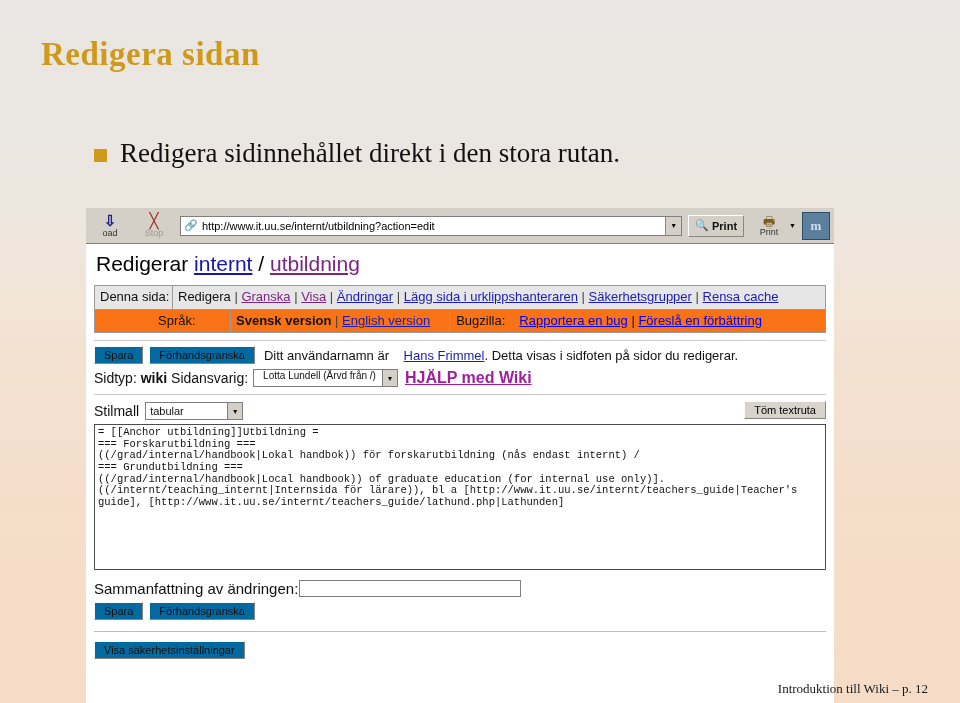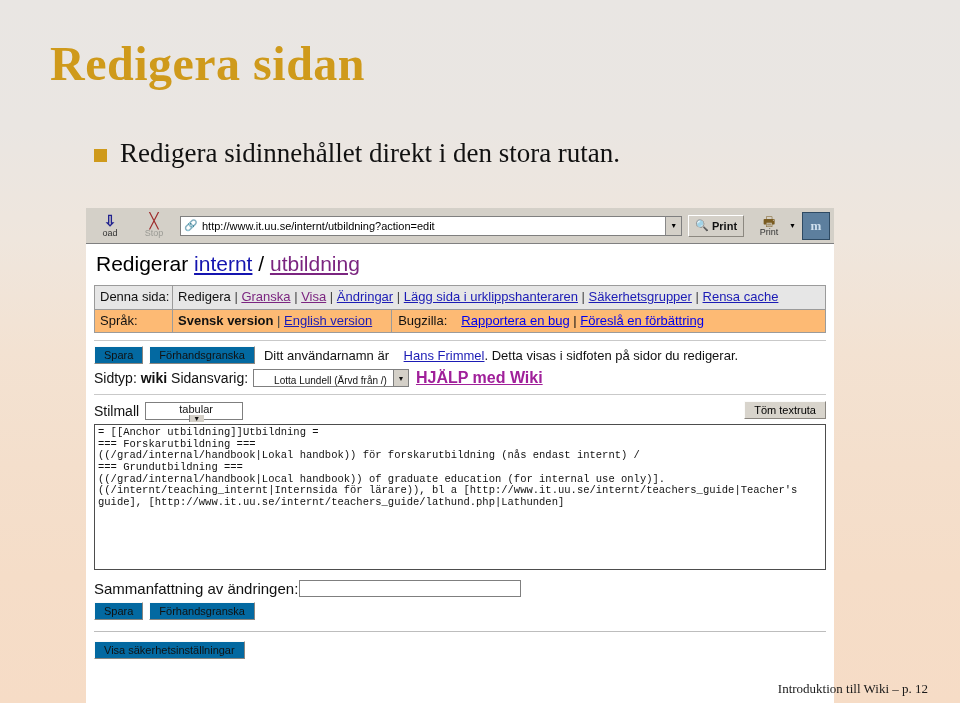--- a/index.html
+++ b/index.html
@@ -17,23 +17,23 @@
         #f3e2d2 50%,
         #f4dfcc 66%,
         #f5ddc8 82%,
         #f6dcc6 100%);
     position: relative;
   }
 
   
   #slide-title {
     position: absolute;
-    left: 50px; top: 36px;
+    left: 41px; top: 36px;
     font-family: "Liberation Serif", serif;
-    font-size: 48px;
+    font-size: 33px;
     font-weight: bold;
     color: #cf9a1b;
     letter-spacing: 0.5px;
     white-space: nowrap;
     text-align: right;
   }
 
   
   #bullet-row {
     position: absolute;
@@ -177,21 +177,21 @@
   .lnk-blue { color: #1414b0; }
   .lnk-purple { color: #7b2580; }
 
   .navbox {
     border: 1px solid #9b9b9b;
     background: #e6e6e6;
     font-size: 13px;
     color: #111;
   }
   .navrow { display: flex; align-items: stretch; }
-  .navrow.r2 { background: #fdba74; border-top: 1px solid #9b9b9b; }
+  .navrow.r2 { background: #f97316; border-top: 1px solid #9b9b9b; justify-content: center; }
   .navlabel {
     width: 78px; flex: none;
     padding: 3px 4px 3px 5px;
     border-right: 1px solid #9b9b9b;
     white-space: nowrap;
   }
   .navlinks { padding: 3px 5px; line-height: 1.28; }
   .navlinks a { color: #1b1bb5; text-decoration: underline; }
   .navlinks a.v { color: #7b2580; }
   .navlinks .sep { color: #444; }
@@ -223,27 +223,27 @@
   .usertext a { color: #1b1bb5; text-decoration: underline; padding-left: 11px; }
 
   .typerow {
     display: flex; align-items: center;
     font-size: 14px; color: #111;
     margin-top: 5px;
     white-space: nowrap;
   }
   .typerow b { font-weight: bold; }
   .selbox {
-    display: inline-flex; align-items: flex-end;
+    display: inline-flex; align-items: flex-start;
     border: 1px solid #7f7f7f;
     background: #fff;
     height: 18px;
     margin: 0 7px 0 5px;
     font-size: 10px;
-    padding-left: 20px;
+    padding-left: 9px;
   }
   .selbox .arrow {
     width: 15px; height: 16px;
     background: #d4d0c8;
     border-left: 1px solid #7f7f7f;
     margin-left: 6px;
     display: flex; align-items: center; justify-content: center;
     font-size: 7px;
   }
   .helplink {
@@ -260,21 +260,20 @@
   }
   .stil-sel {
     display: inline-flex; align-items: center;
     border: 1px solid #7f7f7f;
     background: #fff;
     height: 18px;
     width: 98px;
     margin-left: 6px;
     font-size: 11px;
     padding-left: 4px;
-    flex-direction: column;
   }
   .stil-sel .lbl { flex: 1; }
   .stil-sel .arrow {
     width: 15px; height: 16px;
     background: #d4d0c8;
     border-left: 1px solid #7f7f7f;
     display: flex; align-items: center; justify-content: center;
     font-size: 7px;
   }
   .clear-btn {

